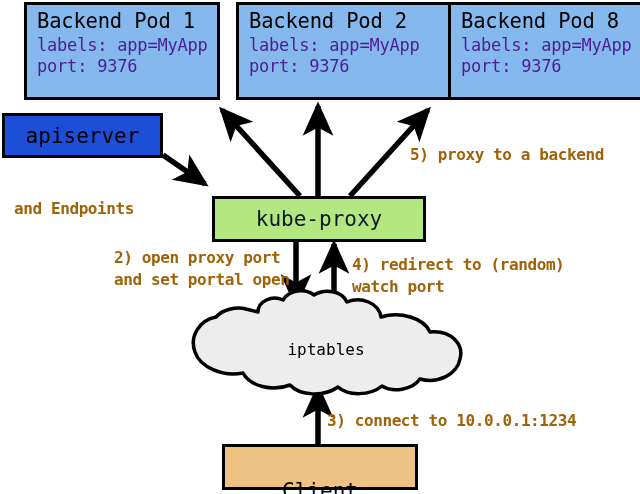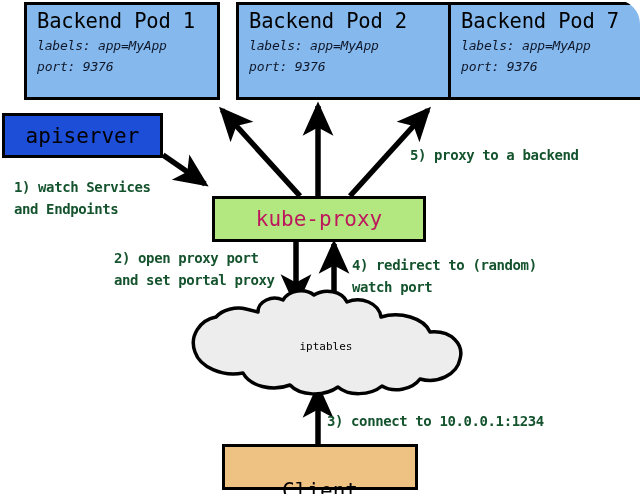--- a/index.html
+++ b/index.html
@@ -7,21 +7,20 @@
     padding: 0;
     background: #ffffff;
   }
   #canvas {
     position: relative;
     width: 640px;
     height: 494px;
     background: #ffffff;
     overflow: hidden;
     font-family: "DejaVu Sans Mono", "Liberation Mono", monospace;
-    border-radius: 24px;
   }
   svg.layer {
     position: absolute;
     left: 0;
     top: 0;
     width: 640px;
     height: 494px;
   }
   .node {
     position: absolute;
@@ -37,69 +36,68 @@
     justify-content: flex-start;
   }
   .pod-title {
     font-size: 20.5px;
     line-height: 28px;
     color: #000;
     white-space: nowrap;
     letter-spacing: -0.2px;
   }
   .pod-line {
-    font-size: 13px;
+    font-size: 17px;
     line-height: 21px;
-    color: #0f172a;
+    color: #4c1d95;
     white-space: nowrap;
     letter-spacing: -0.2px;
-    font-style: italic;
   }
   .apiserver {
     background: #1d4ed8;
     align-items: center;
   }
   .apiserver-label {
     font-size: 21px;
     color: #000;
     white-space: nowrap;
   }
   .kubeproxy {
     background: #b2e87f;
     align-items: center;
   }
   .kubeproxy-label {
     font-size: 21px;
-    color: #be185d;
+    color: #0f172a;
     white-space: nowrap;
   }
   .client {
     background: #eec283;
     align-items: center;
   }
   .client-label {
     font-size: 21px;
     color: #000;
     white-space: nowrap;
     margin-top: 47px;
   }
   .cloud-label {
     position: absolute;
-    font-size: 11px;
+    font-size: 16px;
     color: #000;
     white-space: nowrap;
     text-align: center;
   }
   .step {
     position: absolute;
     font-family: "DejaVu Sans Mono", "Liberation Mono", monospace;
-    font-size: 14px;
+    font-size: 16px;
     font-weight: bold;
     line-height: 22px;
-    color: #14532d;
+    color: #a16207;
     white-space: pre;
     letter-spacing: -0.4px;
   }
 </style>
 </head>
 <body>
 
 <div id="canvas">
 
   <svg class="layer" viewBox="0 0 640 494">
@@ -146,42 +144,42 @@
     <div class="pod-line">port: 9376</div>
   </div>
 
   <div class="node pod" style="left:236px; top:2px; width:228px; height:98px;">
     <div class="pod-title">Backend Pod 2</div>
     <div class="pod-line">labels: app=MyApp</div>
     <div class="pod-line">port: 9376</div>
   </div>
 
   <div class="node pod" style="left:448px; top:2px; width:196px; height:98px;">
-    <div class="pod-title">Backend Pod 7</div>
+    <div class="pod-title">Backend Pod 8</div>
     <div class="pod-line">labels: app=MyApp</div>
     <div class="pod-line">port: 9376</div>
   </div>
 
   <div class="node apiserver" style="left:2px; top:113px; width:161px; height:45px;">
     <div class="apiserver-label">apiserver</div>
   </div>
 
   <div class="node kubeproxy" style="left:212px; top:196px; width:214px; height:46px;">
     <div class="kubeproxy-label">kube-proxy</div>
   </div>
 
   <div class="cloud-label" style="left:192px; top:340px; width:268px;">iptables</div>
 
   <div class="node client" style="left:222px; top:444px; width:196px; height:46px;">
     <div class="client-label">Client</div>
   </div>
 
-  <div class="step" style="left:14px; top:176px;"><span>1) watch Services</span><br><span>and Endpoints</span></div>
+  <div class="step" style="left:14px; top:176px;"><br><span>and Endpoints</span></div>
 
-  <div class="step" style="left:68px; top:247px;margin-left:46px;"><span>2) open proxy port</span><br><span>and set portal proxy</span></div>
+  <div class="step" style="left:68px; top:247px;margin-left:46px;"><span>2) open proxy port</span><br><span>and set portal open</span></div>
 
   <div class="step" style="left:327px; top:410px;"><span>3) connect to 10.0.0.1:1234</span></div>
 
   <div class="step" style="left:352px; top:254px;"><span>4) redirect to (random)</span><br><span>watch port</span></div>
 
   <div class="step" style="left:410px; top:144px;"><span>5) proxy to a backend</span></div>
 
 </div>
 
 </body></html>

